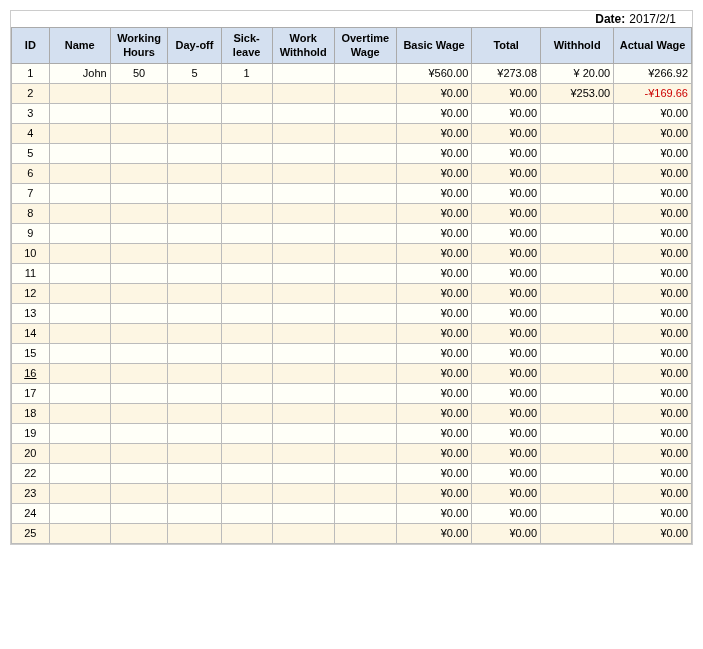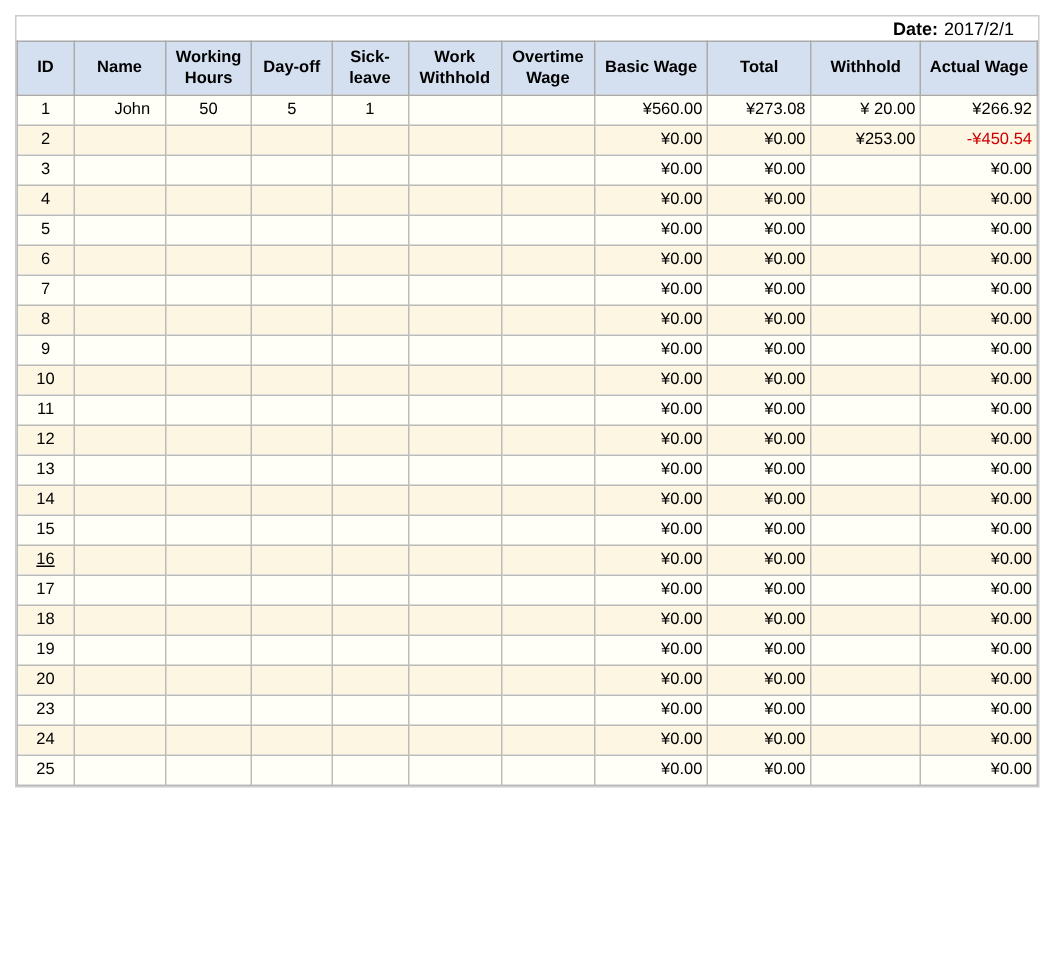--- a/index.html
+++ b/index.html
@@ -109,21 +109,21 @@
         <th class="col-owage">Overtime Wage</th>
         <th class="col-basic">Basic Wage</th>
         <th class="col-total">Total</th>
         <th class="col-with">Withhold</th>
         <th class="col-actual">Actual Wage</th>
       </tr>
     </thead>
     <tbody id="table-body">
     <tr>
           <td class="col-id" style="text-align: center;">1</td>
-          <td class="col-name" style="text-align: center; padding-left: 20px;">John</td>
+          <td class="col-name" style="text-align: right; padding-left: 20px;">John</td>
           <td class="col-wh" style="text-align: center;">50</td>
           <td class="col-dayoff" style="text-align: center;">5</td>
           <td class="col-sick" style="text-align: center;">1</td>
           <td class="col-wo" style="text-align: center;"></td>
           <td class="col-owage" style="text-align: center;"></td>
           <td class="col-basic" style="text-align: right;">¥560.00</td>
           <td class="col-total" style="text-align: right;">¥273.08</td>
           <td class="col-with" style="text-align: right;">¥ 20.00</td>
           <td class="col-actual" style="text-align: right;">¥266.92</td>
         </tr>
@@ -131,21 +131,21 @@
           <td class="col-id" style="text-align: center;">2</td>
           <td class="col-name" style="text-align: center;"></td>
           <td class="col-wh" style="text-align: center;"></td>
           <td class="col-dayoff" style="text-align: center;"></td>
           <td class="col-sick" style="text-align: center;"></td>
           <td class="col-wo" style="text-align: center;"></td>
           <td class="col-owage" style="text-align: center;"></td>
           <td class="col-basic" style="text-align: right;">¥0.00</td>
           <td class="col-total" style="text-align: right;">¥0.00</td>
           <td class="col-with" style="text-align: right;">¥253.00</td>
-          <td class="col-actual negative" style="text-align: right;">-¥450.54</td>
+          <td class="col-actual negative" style="text-align: right;">-¥169.66</td>
         </tr>
         <tr>
           <td class="col-id" style="text-align: center;">3</td>
           <td class="col-name" style="text-align: center;"></td>
           <td class="col-wh" style="text-align: center;"></td>
           <td class="col-dayoff" style="text-align: center;"></td>
           <td class="col-sick" style="text-align: center;"></td>
           <td class="col-wo" style="text-align: center;"></td>
           <td class="col-owage" style="text-align: center;"></td>
           <td class="col-basic" style="text-align: right;">¥0.00</td>
@@ -356,20 +356,33 @@
           <td class="col-sick" style="text-align: center;"></td>
           <td class="col-wo" style="text-align: center;"></td>
           <td class="col-owage" style="text-align: center;"></td>
           <td class="col-basic" style="text-align: right;">¥0.00</td>
           <td class="col-total" style="text-align: right;">¥0.00</td>
           <td class="col-with" style="text-align: right;"></td>
           <td class="col-actual" style="text-align: right;">¥0.00</td>
         </tr>
         <tr>
           <td class="col-id" style="text-align: center;">20</td>
+          <td class="col-name" style="text-align: center;"></td>
+          <td class="col-wh" style="text-align: center;"></td>
+          <td class="col-dayoff" style="text-align: center;"></td>
+          <td class="col-sick" style="text-align: center;"></td>
+          <td class="col-wo" style="text-align: center;"></td>
+          <td class="col-owage" style="text-align: center;"></td>
+          <td class="col-basic" style="text-align: right;">¥0.00</td>
+          <td class="col-total" style="text-align: right;">¥0.00</td>
+          <td class="col-with" style="text-align: right;"></td>
+          <td class="col-actual" style="text-align: right;">¥0.00</td>
+        </tr>
+        <tr>
+          <td class="col-id" style="text-align: center;">22</td>
           <td class="col-name" style="text-align: center;"></td>
           <td class="col-wh" style="text-align: center;"></td>
           <td class="col-dayoff" style="text-align: center;"></td>
           <td class="col-sick" style="text-align: center;"></td>
           <td class="col-wo" style="text-align: center;"></td>
           <td class="col-owage" style="text-align: center;"></td>
           <td class="col-basic" style="text-align: right;">¥0.00</td>
           <td class="col-total" style="text-align: right;">¥0.00</td>
           <td class="col-with" style="text-align: right;"></td>
           <td class="col-actual" style="text-align: right;">¥0.00</td>

